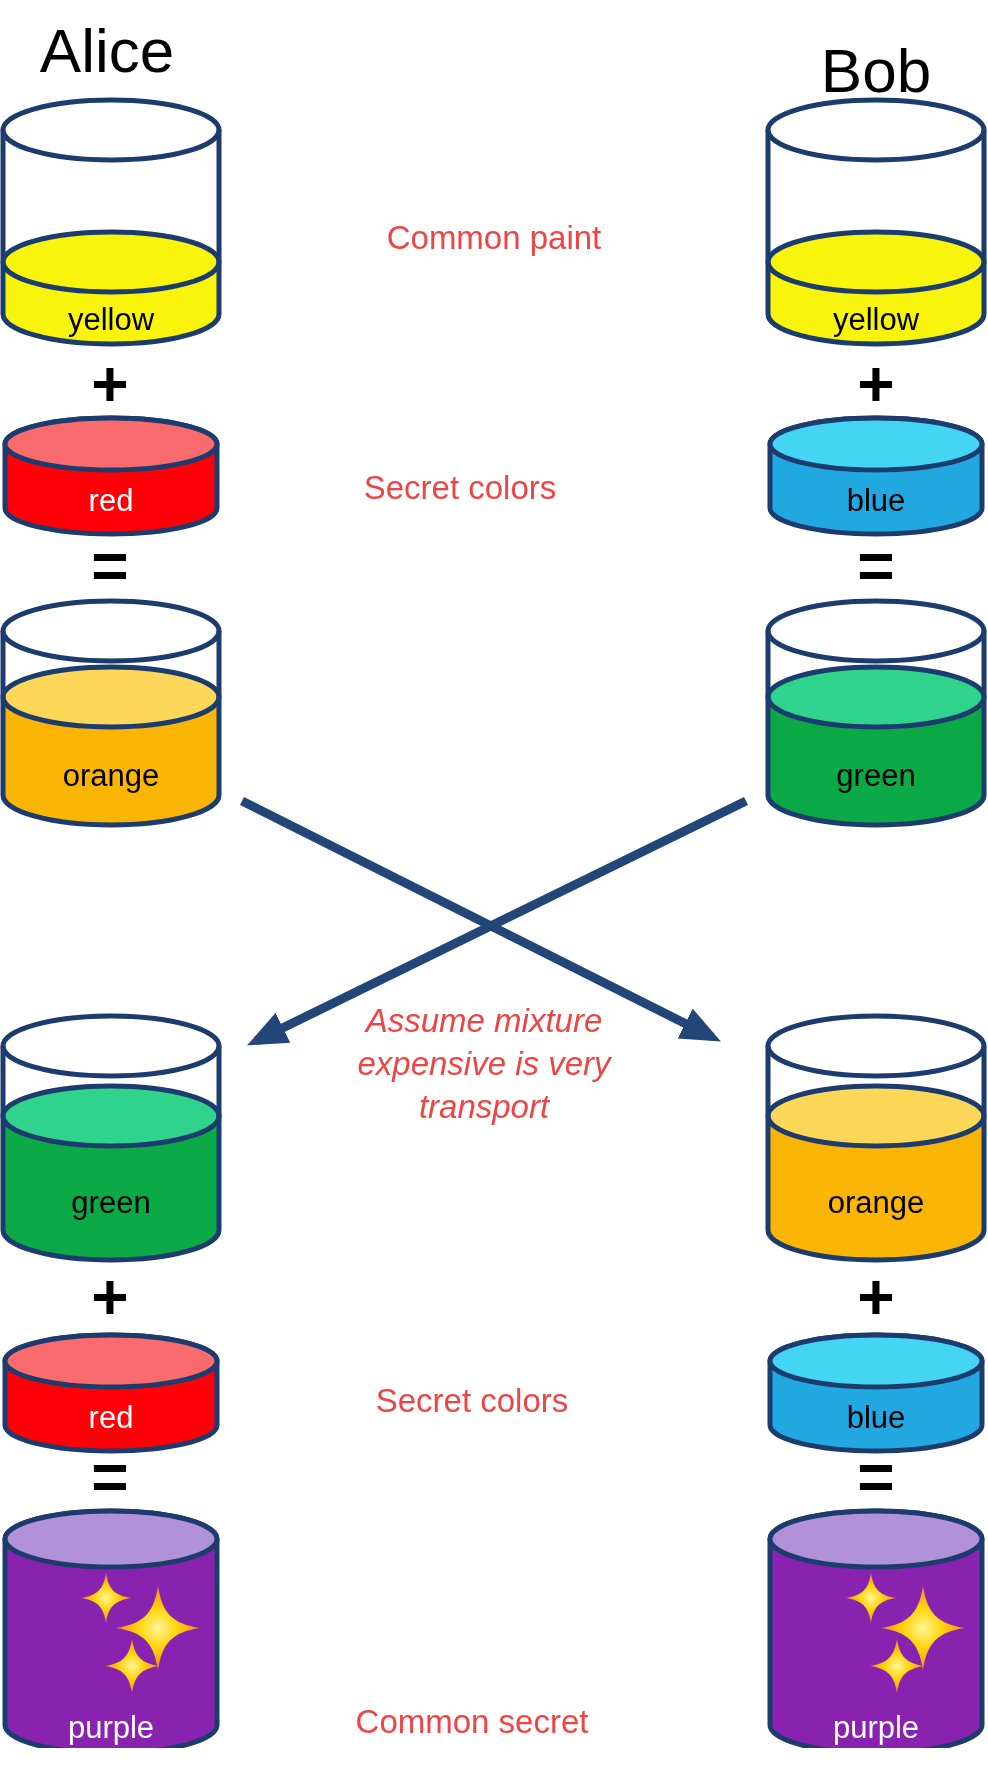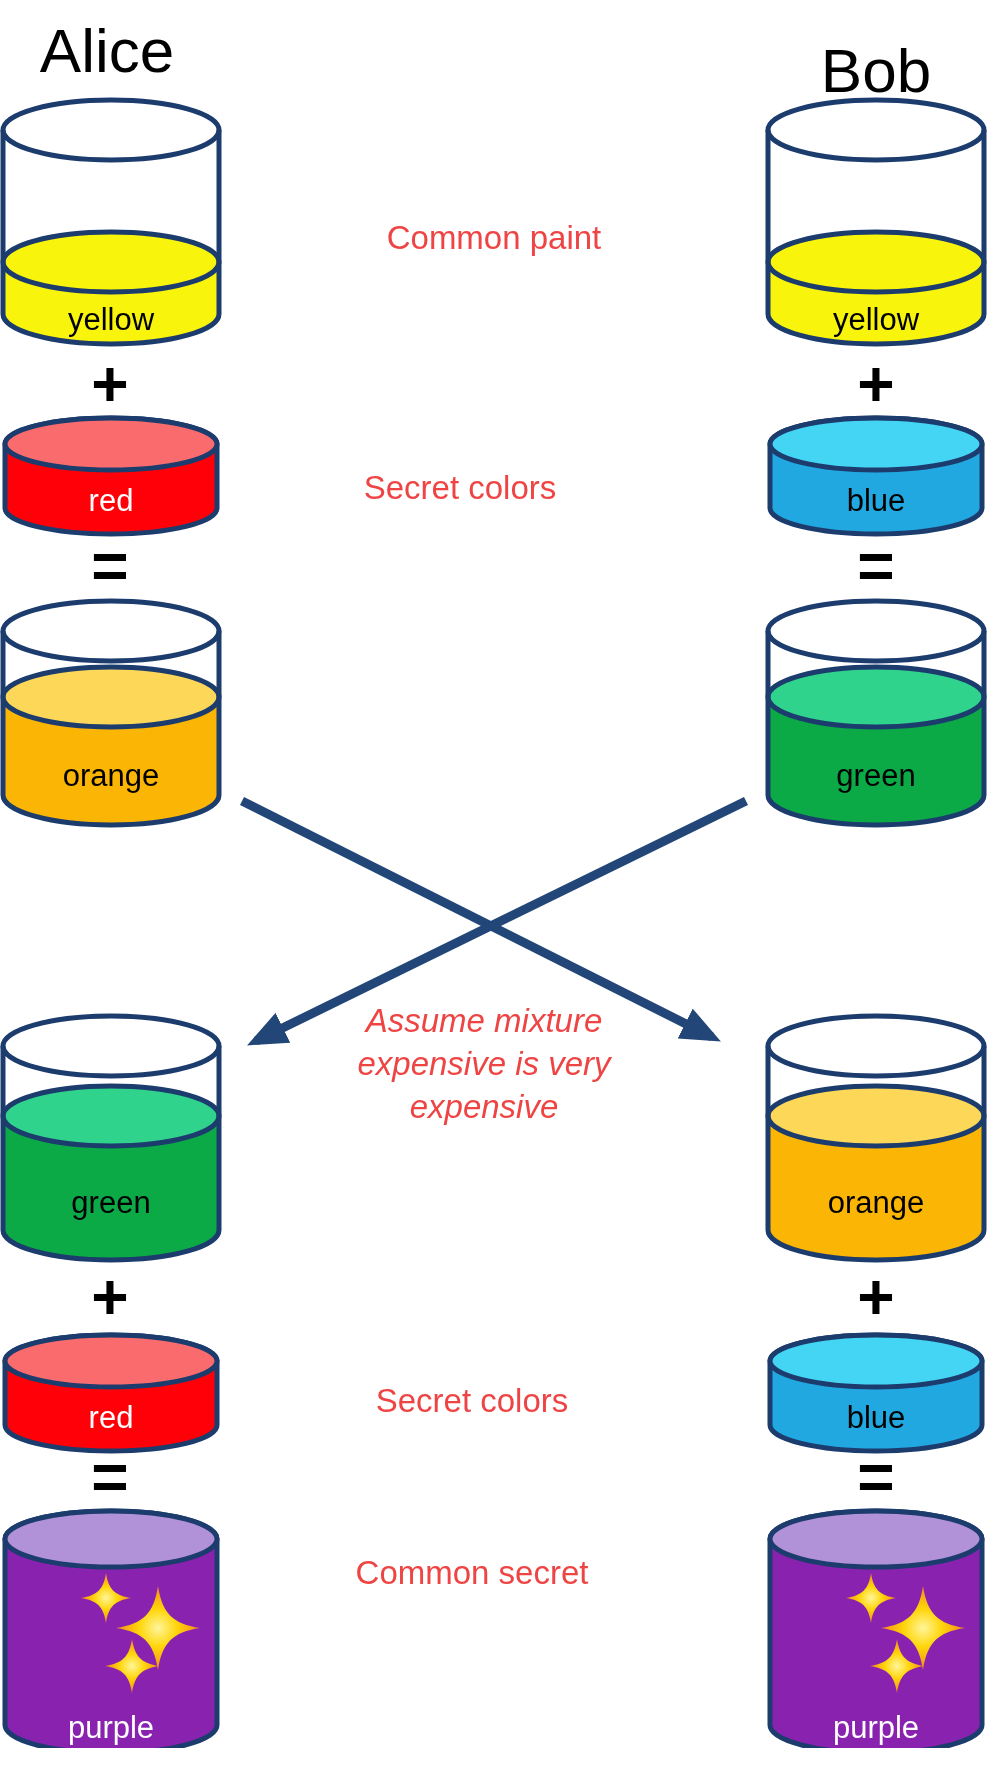--- a/index.html
+++ b/index.html
@@ -42,21 +42,21 @@
   .op.r4{top:1477px;}
   .vessel{position:absolute;text-align:right;}
   .vessel svg{display:block;overflow:visible;}
   #t-alice{left:107px;top:50px;}
   #t-bob{left:876px;top:46px;margin-top:24px;}
   #ann-common-paint{left:494px;top:238px;}
   #ann-secret-top{left:460px;top:488px;}
   #ann-public-transport{left:488px;top:729px;}
   #ann-note{left:444px;top:1063px;}
   #ann-secret-bottom{left:472px;top:1401px;}
-  #ann-common-secret{left:472px;top:1573px;}
+  #ann-common-secret{left:472px;top:1722px;}
 </style>
 </head>
 <body>
 
 <div id="canvas">
 
   <div class="title" id="t-alice">Alice</div>
   <div class="title" id="t-bob">Bob</div>
 
   <div id="col-alice">
@@ -187,21 +187,21 @@
   <div class="op b r1">+</div>
   <div class="op b r2">=</div>
   <div class="op b r3">+</div>
   <div class="op b r4">=</div>
 
   <div class="ann" id="ann-common-paint">Common paint</div>
   <div class="ann" id="ann-secret-top">Secret colors</div>
   <div class="ann italic" id="ann-note">
     <div>Assume mixture</div>
     <div>expensive is very</div>
-    <div>expensive</div>
+    <div>transport</div>
   </div>
   <div class="ann" id="ann-secret-bottom">Secret colors</div>
   <div class="ann" id="ann-common-secret">Common secret</div>
 
 <svg width="988" height="1772" viewBox="0 0 988 1772" style="position:absolute;left:0;top:0;pointer-events:none;">
       <defs>
         <marker id="ah" viewBox="0 0 12 10" refX="9" refY="5" markerWidth="40" markerHeight="34" markerUnits="userSpaceOnUse" orient="auto">
           <path d="M0 0 L12 5 L0 10 Z" fill="#214677"></path>
         </marker>
       </defs>

